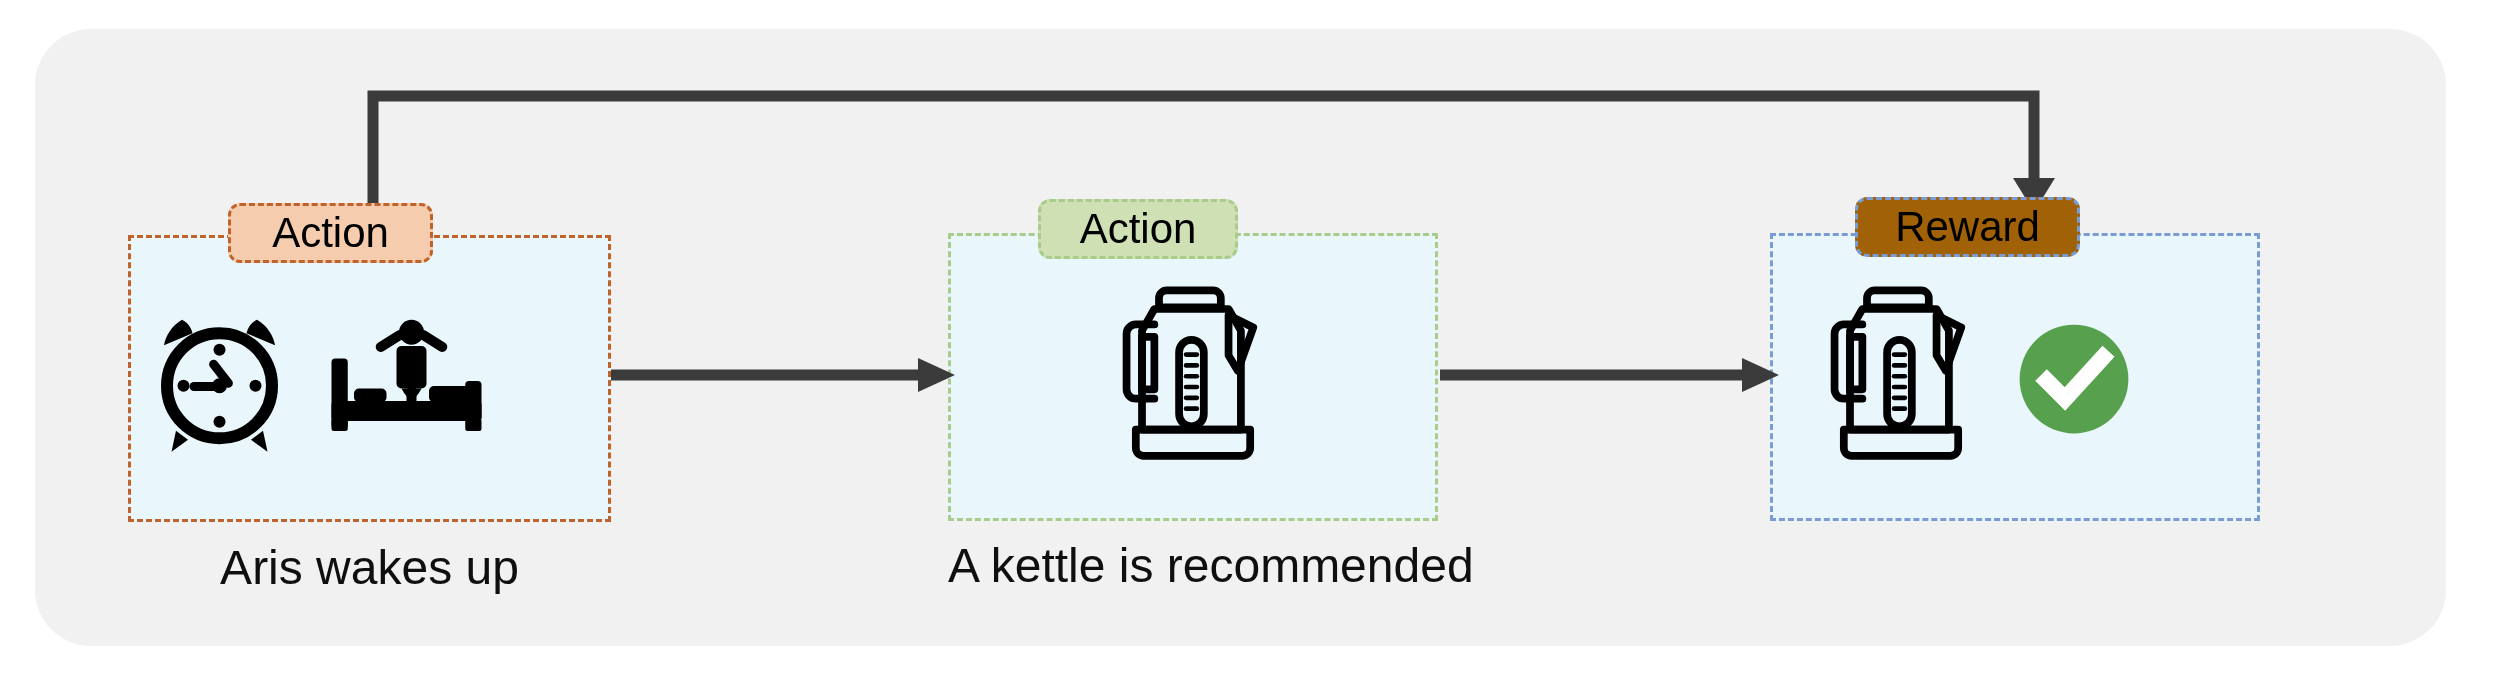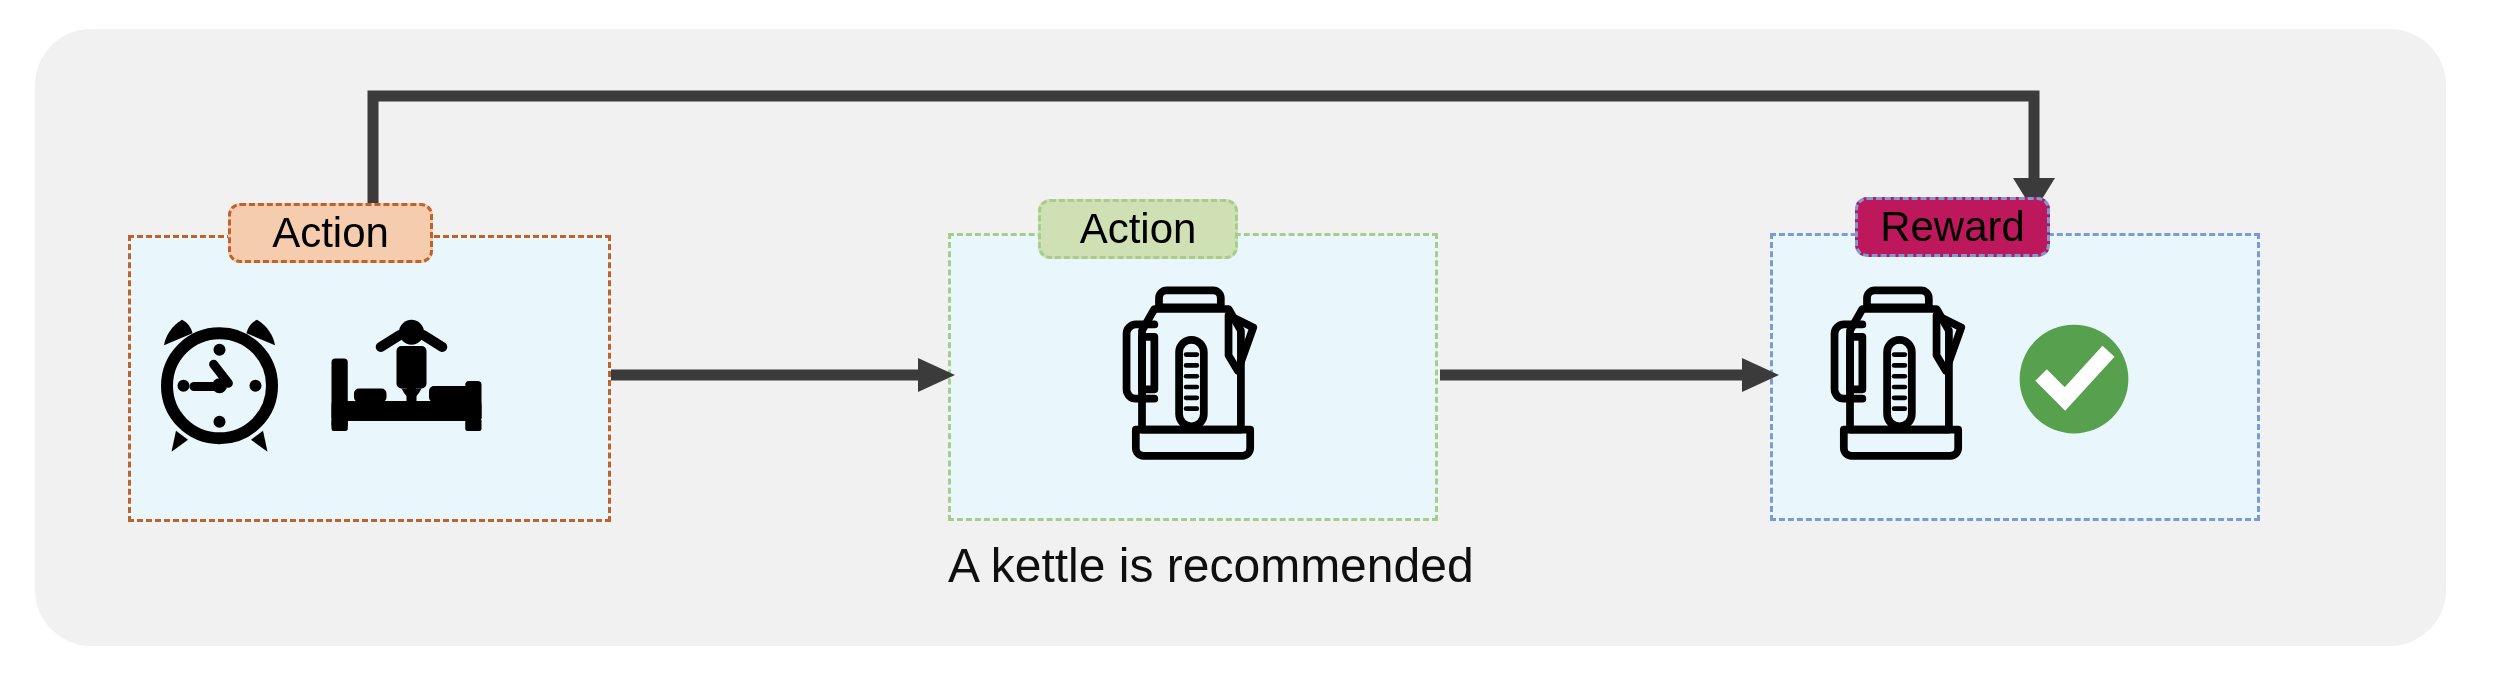--- a/index.html
+++ b/index.html
@@ -70,25 +70,25 @@
     width: 205px;
   }
   .badge.action-badge {
     background: #cfe0b4;
     border: 3px dashed #a8cd8a;
     left: 90px;
     top: -34px;
     width: 200px;
   }
   .badge.reward-badge {
-    background: #be185d;
+    background: #a16207;
     border: 3px dashed #7a9bd4;
     left: 85px;
     top: -36px;
-    width: 195px;
+    width: 225px;
   }
 
   
   .caption {
     position: absolute;
     top: 305px;
     width: 100%;
     text-align: center;
     font-size: 48px;
     color: #0f0f0f;
@@ -176,20 +176,21 @@
             <rect x="74" y="16" width="26" height="8" rx="4" transform="rotate(32 87 20)"></rect>
 
             <path d="M62 58 q8 16 16 0 z"></path>
             <rect x="66" y="56" width="8" height="16" rx="4"></rect>
           </g>
         </svg>
       </span>
     </div>
 
     <span class="badge state-badge">Action</span>
+    <span class="caption">Aris wakes up</span>
   </div>
 
   <div class="stage" style="left:948px; top:233px; width:490px; height:288px;">
     <div class="panel action-panel"></div>
 
     <div class="icon-row action-icons">
       <span>
         <svg width="170" height="218" viewBox="0 0 110 140">
           <g fill="none" stroke="#000" stroke-width="5" stroke-linejoin="round" stroke-linecap="round">
 

